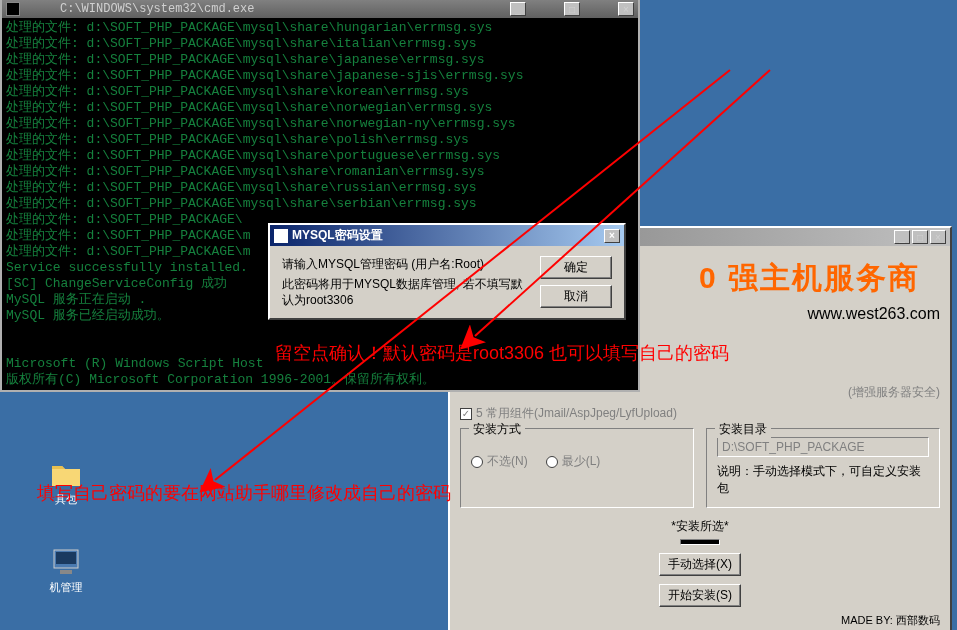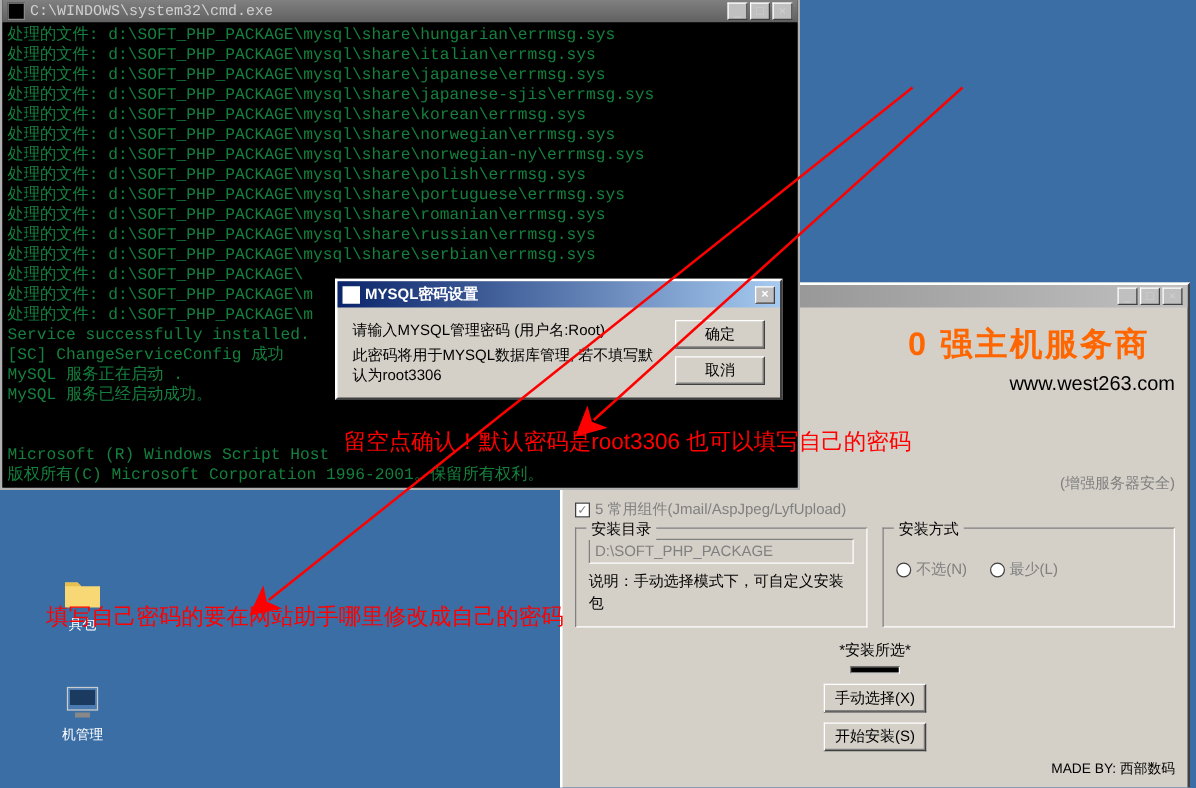--- a/index.html
+++ b/index.html
@@ -19,21 +19,21 @@
 
 .console-window {
   position: absolute; left: 0; top: 0; width: 640px;
   border: 2px solid #b0b0b0; border-top: none;
   background: #000;
 }
 .console-title {
   background: linear-gradient(#808080, #606060);
   color: #d0d0d0;
   padding: 2px 4px;
-  display: flex; align-items: flex-end;
+  display: flex; align-items: flex-end; gap: 36px;
 }
 .console-title .txt { flex: 1; font-family: "Consolas","Courier New",monospace; font-size: 12px; }
 .winbtn { width: 16px; height: 14px; background: #c0c0c0; border: 1px solid #fff; border-right-color:#404040; border-bottom-color:#404040; margin-left: 2px; display: inline-flex; align-items:center; justify-content:center; font-size:10px; font-family: Arial; }
 .console-body {
   background: #000; color: #15803d;
   font-family: "NSimSun","Consolas","Courier New",monospace;
   font-size: 13px; line-height: 16px;
   padding: 2px 4px; white-space: pre;
 }
 
@@ -66,21 +66,21 @@
   position: absolute; left: 448px; top: 226px; width: 504px;
   background: #d4d0c8;
   border: 2px solid #fff; border-right-color:#404040; border-bottom-color:#404040;
 }
 .installer-title {
   background: linear-gradient(to right, #808080, #c0c0c0);
   color: #d0d0d0; padding: 2px 4px;
   display: flex; align-items: center; justify-content: flex-end;
 }
 .installer-body { padding: 4px 10px 10px; }
-.banner-text { color: #ff6600; font-size: 26px; font-weight: bold; padding: 8px 0 4px; text-align: right; padding-right: 20px; letter-spacing: 2px; }
+.banner-text { color: #ff6600; font-size: 30px; font-weight: bold; padding: 8px 0 4px; text-align: right; padding-right: 20px; letter-spacing: 2px; }
 .banner-sub { display: flex; justify-content: space-between; color: #000; font-size: 16px; padding: 2px 0 6px; }
 .disabled-text { color: #808080; }
 .groupbox {
   border: 1px solid #808080; border-right-color:#fff; border-bottom-color:#fff;
   padding: 8px 10px 10px; margin-top: 6px; position: relative;
 }
 .groupbox .legend { position: absolute; top: -8px; left: 8px; background: #d4d0c8; padding: 0 4px; color: #000; }
 .row { display: flex; align-items: center; gap: 18px; padding: 2px 0; }
 .radio { display: inline-flex; align-items: center; gap: 4px; }
 .radio .dot { width: 12px; height: 12px; border: 1px solid #404040; border-radius: 50%; background: #fff; }
@@ -137,37 +137,37 @@
     <div style="height:52px;"></div>
     <div style="text-align:right;" class="disabled-text">(增强服务器安全)</div>
     <div style="margin-top:4px;">
       <label class="checkbox disabled-text">
         <span class="box">✓</span>
         <span>5 常用组件(Jmail/AspJpeg/LyfUpload)</span>
       </label>
     </div>
     <div class="two-col">
       <div class="groupbox">
-        <span class="legend">安装目录</span>
-        <div class="field95">D:\SOFT_PHP_PACKAGE</div>
-        <div style="margin-top:6px;">说明：手动选择模式下，可自定义安装包</div>
-      </div>
-      <div class="groupbox">
         <span class="legend">安装方式</span>
         <div style="height:14px;"></div>
         <div class="row disabled-text">
           <label class="radio">
               <span class="dot"></span>
               <span>不选(N)</span>
             </label>
           <label class="radio">
               <span class="dot"></span>
               <span>最少(L)</span>
             </label>
         </div>
+      </div>
+      <div class="groupbox">
+        <span class="legend">安装目录</span>
+        <div class="field95">D:\SOFT_PHP_PACKAGE</div>
+        <div style="margin-top:6px;">说明：手动选择模式下，可自定义安装包</div>
       </div>
     </div>
     <div class="progress-label">*安装所选*</div>
     <div class="progress-row">
       <div class="progress">
         <div class="seg"></div>
           <div class="seg"></div>
           <div class="seg"></div>
           <div class="seg"></div>
           <div class="seg"></div>

